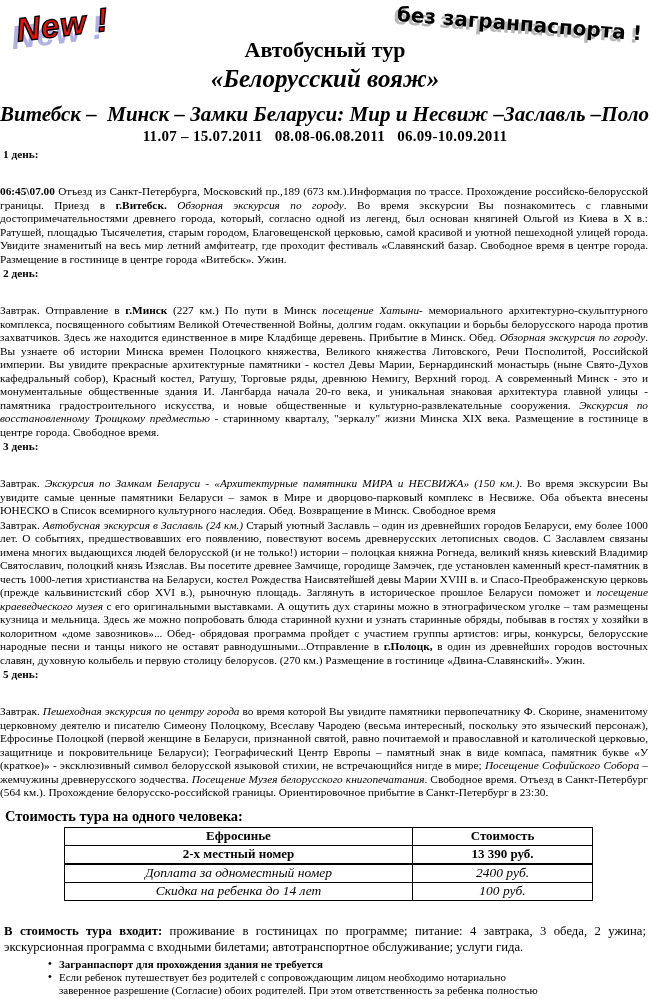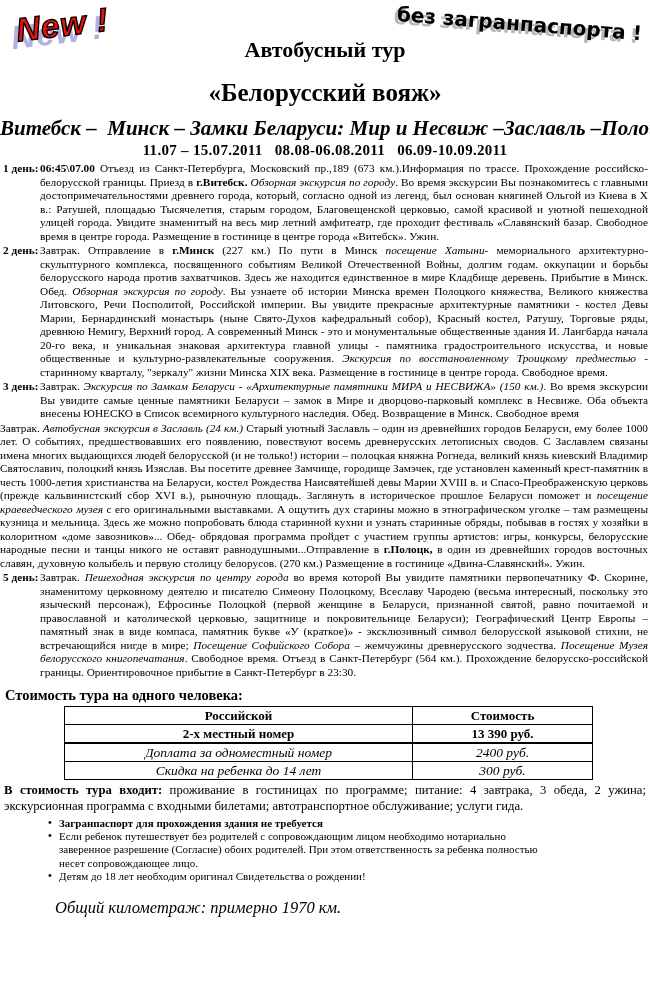--- a/index.html
+++ b/index.html
@@ -11,45 +11,45 @@
     font-family:"Liberation Sans",sans-serif;font-weight:bold;font-style:italic;
     font-size:33px;letter-spacing:1px;color:#e8120c;
     -webkit-text-stroke:1.4px #000;text-shadow:-6px 7px 0 #b3b1e2;white-space:pre;}
   .badge-nopass{position:absolute;right:6px;top:2px;transform:rotate(4.5deg);transform-origin:left top;
     font-family:"DejaVu Sans",sans-serif;font-weight:bold;font-size:20px;color:#000;
     text-shadow:-3px 3px 0 #b8b8b8;white-space:pre;}
 
   
   .hdr{padding-top:37px;text-align:center;}
   .t1{font-size:22px;font-weight:bold;}
-  .t2{font-size:25px;font-weight:bold;margin-top:16px;}
+  .t2{font-size:25px;font-weight:bold;font-style:italic;margin-top:2px;}
   .t3{font-size:21px;font-weight:bold;font-style:italic;white-space:pre;margin-top:9px;}
   .t4{font-size:15px;font-weight:bold;white-space:pre;margin-top:1px;letter-spacing:.3px;}
 
   
   .itinerary{margin-top:3px;}
-  .day-row{display:flex;margin-top:1px;}
+  .day-row{display:flex;margin-top:1px;flex-direction:column;}
   .day-label{flex:0 0 37px;font-weight:bold;font-size:11.3px;line-height:13.5px;padding-left:3px;white-space:nowrap;}
   .day-text{flex:1;font-size:11.3px;line-height:13.5px;text-align:justify;padding-right:2px;}
   .seg-n{}
   .seg-b{font-weight:bold;}
   .seg-i{font-style:italic;}
   .seg-u{}
 
   
   .price-heading{margin:8px 0 2px 5px;font-size:14.5px;font-weight:bold;}
   .price-table{border-collapse:collapse;margin-left:64px;width:528px;table-layout:fixed;}
   .price-table th,.price-table td{border:1px solid #000;font-size:13px;padding:0 6px;height:17px;}
   .price-table th{font-weight:bold;text-align:center;}
   .price-table td.name{text-align:center;}
   .price-table td.price{text-align:center;}
   .price-table tr.r1 td{font-weight:bold;border-bottom:2px solid #000;}
   .price-table tr.r2 td,.price-table tr.r3 td{font-style:italic;font-size:13.5px;margin-top:29px;}
 
-  .includes{margin:2px 4px 0 4px;font-size:12.7px;line-height:16px;text-align:justify;}
+  .includes{margin:22px 4px 0 4px;font-size:12.7px;line-height:16px;text-align:justify;}
   .inc-label{font-weight:bold;}
 
   .notes{margin:3px 0 0 48px;padding:0;list-style:none;width:505px;}
   .notes li{font-size:11px;line-height:13.2px;padding-left:11px;position:relative;}
   .notes li::before{content:"\2022";position:absolute;left:0;top:-1px;font-weight:bold;}
   .notes li.note-bold{font-weight:bold;}
 
   .mileage{margin:15px 0 0 55px;font-size:16.5px;font-style:italic;}
 </style>
 </head>
@@ -91,34 +91,34 @@
 
   <div class="price-heading">Стоимость тура на одного человека:</div>
 
   <table class="price-table">
     <colgroup>
         <col style="width:348px">
         <col style="width:180px">
       </colgroup>
     <tbody>
         <tr>
-      <th>Российской</th>
+      <th>Ефросинье</th>
       <th>Стоимость</th>
     </tr>
     <tr class="r1">
       <td class="name">2-х местный номер</td>
       <td class="price">13 390 руб.</td>
     </tr>
     <tr class="r2">
       <td class="name">Доплата за одноместный номер</td>
       <td class="price">2400 руб.</td>
     </tr>
     <tr class="r3">
       <td class="name">Скидка на ребенка до 14 лет</td>
-      <td class="price">300  руб.</td>
+      <td class="price">100  руб.</td>
     </tr>
   </tbody>
     </table>
 
   <div class="includes">
     <span class="inc-label">В стоимость тура входит:</span><span> проживание в гостиницах по программе; питание: 4 завтрака, 3 обеда, 2 ужина; экскурсионная программа с входными билетами; автотранспортное обслуживание; услуги гида.</span>
   </div>
 
   <ul class="notes">
     <li class="note-bold">Загранпаспорт для прохождения здания не требуется</li>

